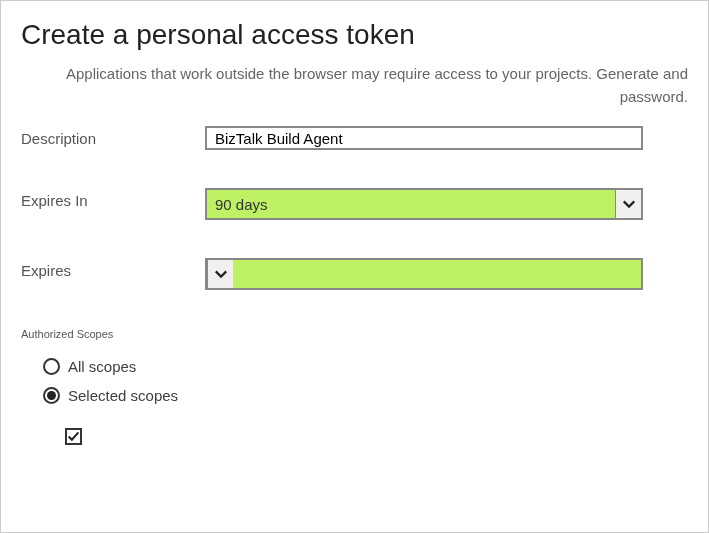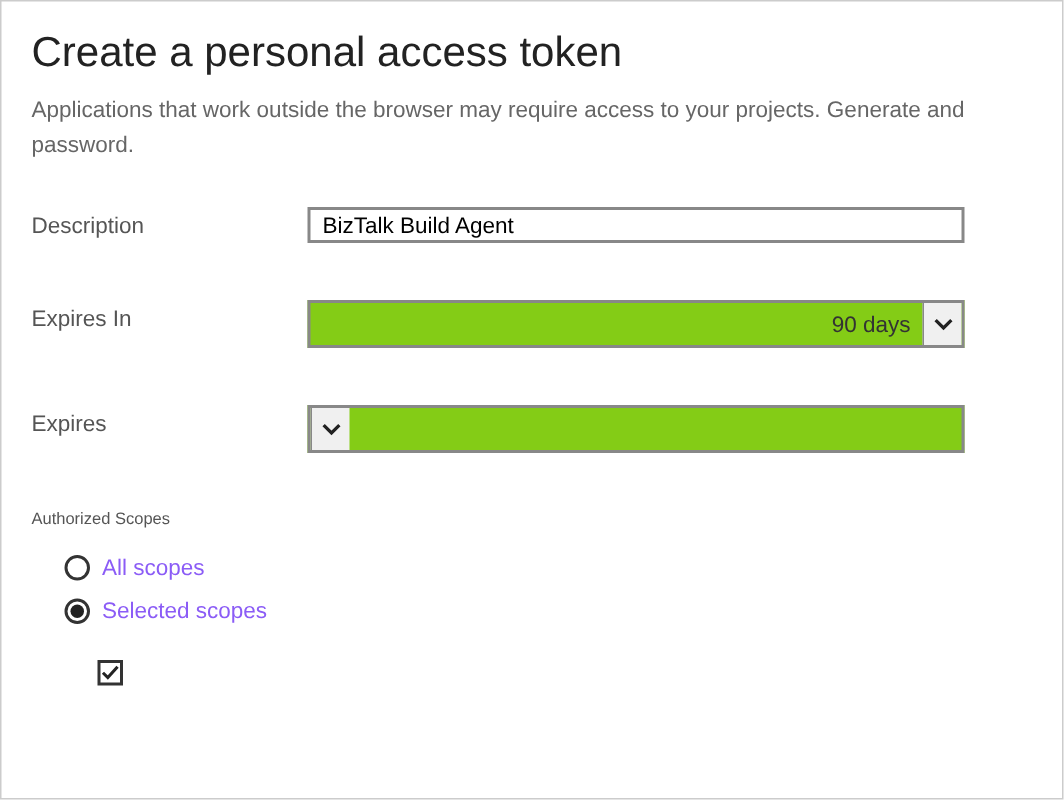--- a/index.html
+++ b/index.html
@@ -20,21 +20,22 @@
     h1 {
       font-size: 28px;
       font-weight: 300;
       color: #222;
       margin-bottom: 12px;
     }
     .subtitle {
       font-size: 15px;
       color: #666;
       line-height: 1.5;
-      margin-bottom: 30px;
+      margin-bottom: 18px;
+      text-align: right;
     }
     .form-row {
       display: flex;
       align-items: flex-start;
       margin-bottom: 38px;
       gap: 29px;
     }
     .form-label {
       width: 155px;
       font-size: 15px;
@@ -53,22 +54,21 @@
       font-family: inherit;
       outline: none;
     }
     .select-wrap {
       position: relative;
       width: 100%;
       height: 32px;
       border: 2px solid #888;
       display: flex;
       align-items: center;
-      background: #84cc16;
-      text-align: right;
+      background: #bef264;
     }
     .select-value {
       flex: 1;
       padding: 0 8px;
       font-size: 15px;
       color: #333;
     }
     .select-caret {
       width: 26px;
       height: 100%;
@@ -114,21 +114,21 @@
       height: 9px;
       border-radius: 50%;
       background: #222;
       display: none;
     }
     .radio-item.selected .radio-dot {
       display: block;
     }
     .radio-label {
       font-size: 15px;
-      color: #8b5cf6;
+      color: #404040;
     }
     .checkbox-row {
       display: flex;
       margin-left: 44px;
       gap: 210px;
     }
     .checkbox-item {
       display: flex;
       align-items: center;
       cursor: pointer;

